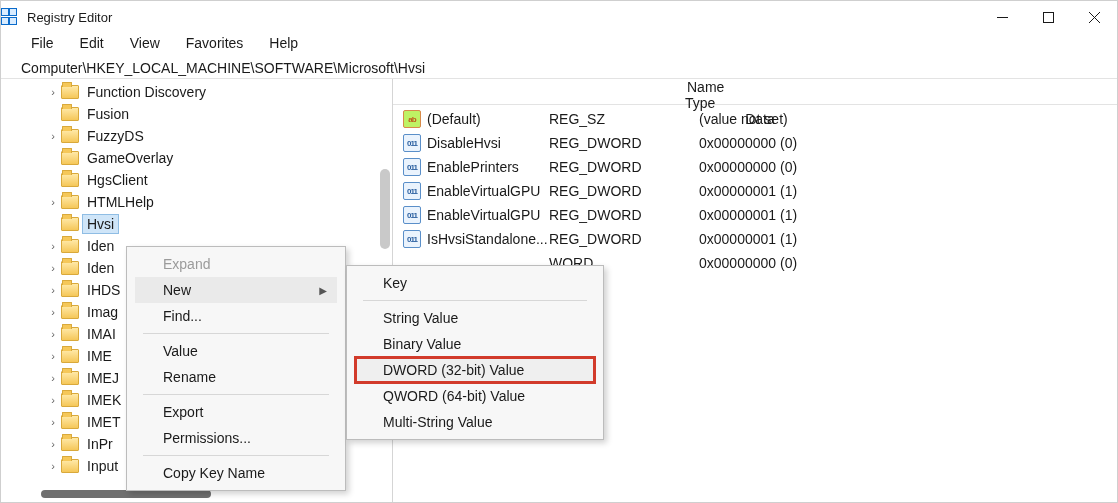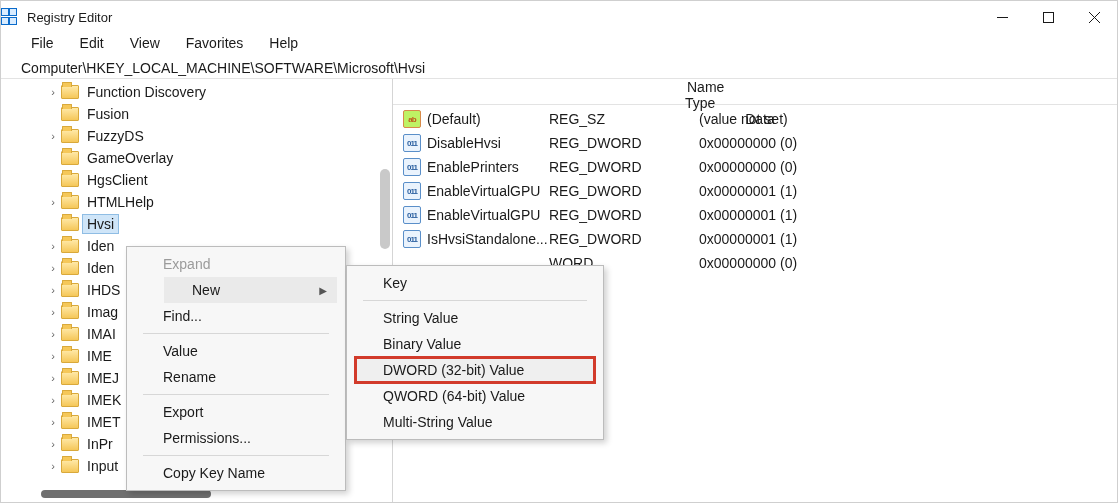--- a/index.html
+++ b/index.html
@@ -50,21 +50,21 @@
   .vrow .vicon { width:18px; height:18px; margin-right:6px; border:1px solid #5a8fc9; background:#eaf3fd; border-radius:2px; display:flex; align-items:center; justify-content:center; font-size:8px; font-weight:bold; color:#2a5fa0; letter-spacing:-1px; }
   .vrow .vicon.str { border-color:#d88a4a; background:#bef264; color:#c05a1a; }
   .vrow .vname { width:122px; overflow:hidden; text-overflow:ellipsis; white-space:nowrap; }
   .vrow .vtype { width:150px; }
   .vrow .vdata { flex:1; }
 
   
   .ctxmenu { position:absolute; background:#f7f7f7; border:1px solid #bcbcbc; box-shadow:3px 3px 6px rgba(0,0,0,.18); padding:4px 8px; }
   .ctxmenu .ci { height:26px; display:flex; align-items:center; padding:0 28px 0 28px; position:relative; white-space:nowrap; font-size:14px; }
   .ctxmenu .ci.disabled { color:#9b9b9b; }
-  .ctxmenu .ci.hover { background:#eaeaea;margin-left:29px; }
+  .ctxmenu .ci.hover { background:#eaeaea; }
   .ctxmenu .ci .arrow { position:absolute; right:10px; font-size:10px; color:#555; }
   .ctxmenu .sep { height:1px; background:#d7d7d7; margin:4px 8px; }
   .ctxmenu.sub .ci.highlight { outline:3px solid #d23b2b; outline-offset:-2px; background:#efefef; }
   #ctx-main { left:126px; top:246px; width:220px; }
   #ctx-sub  { left:346px; top:265px; width:258px; }
 </style>
 </head>
 <body>
 
 <div class="window">

